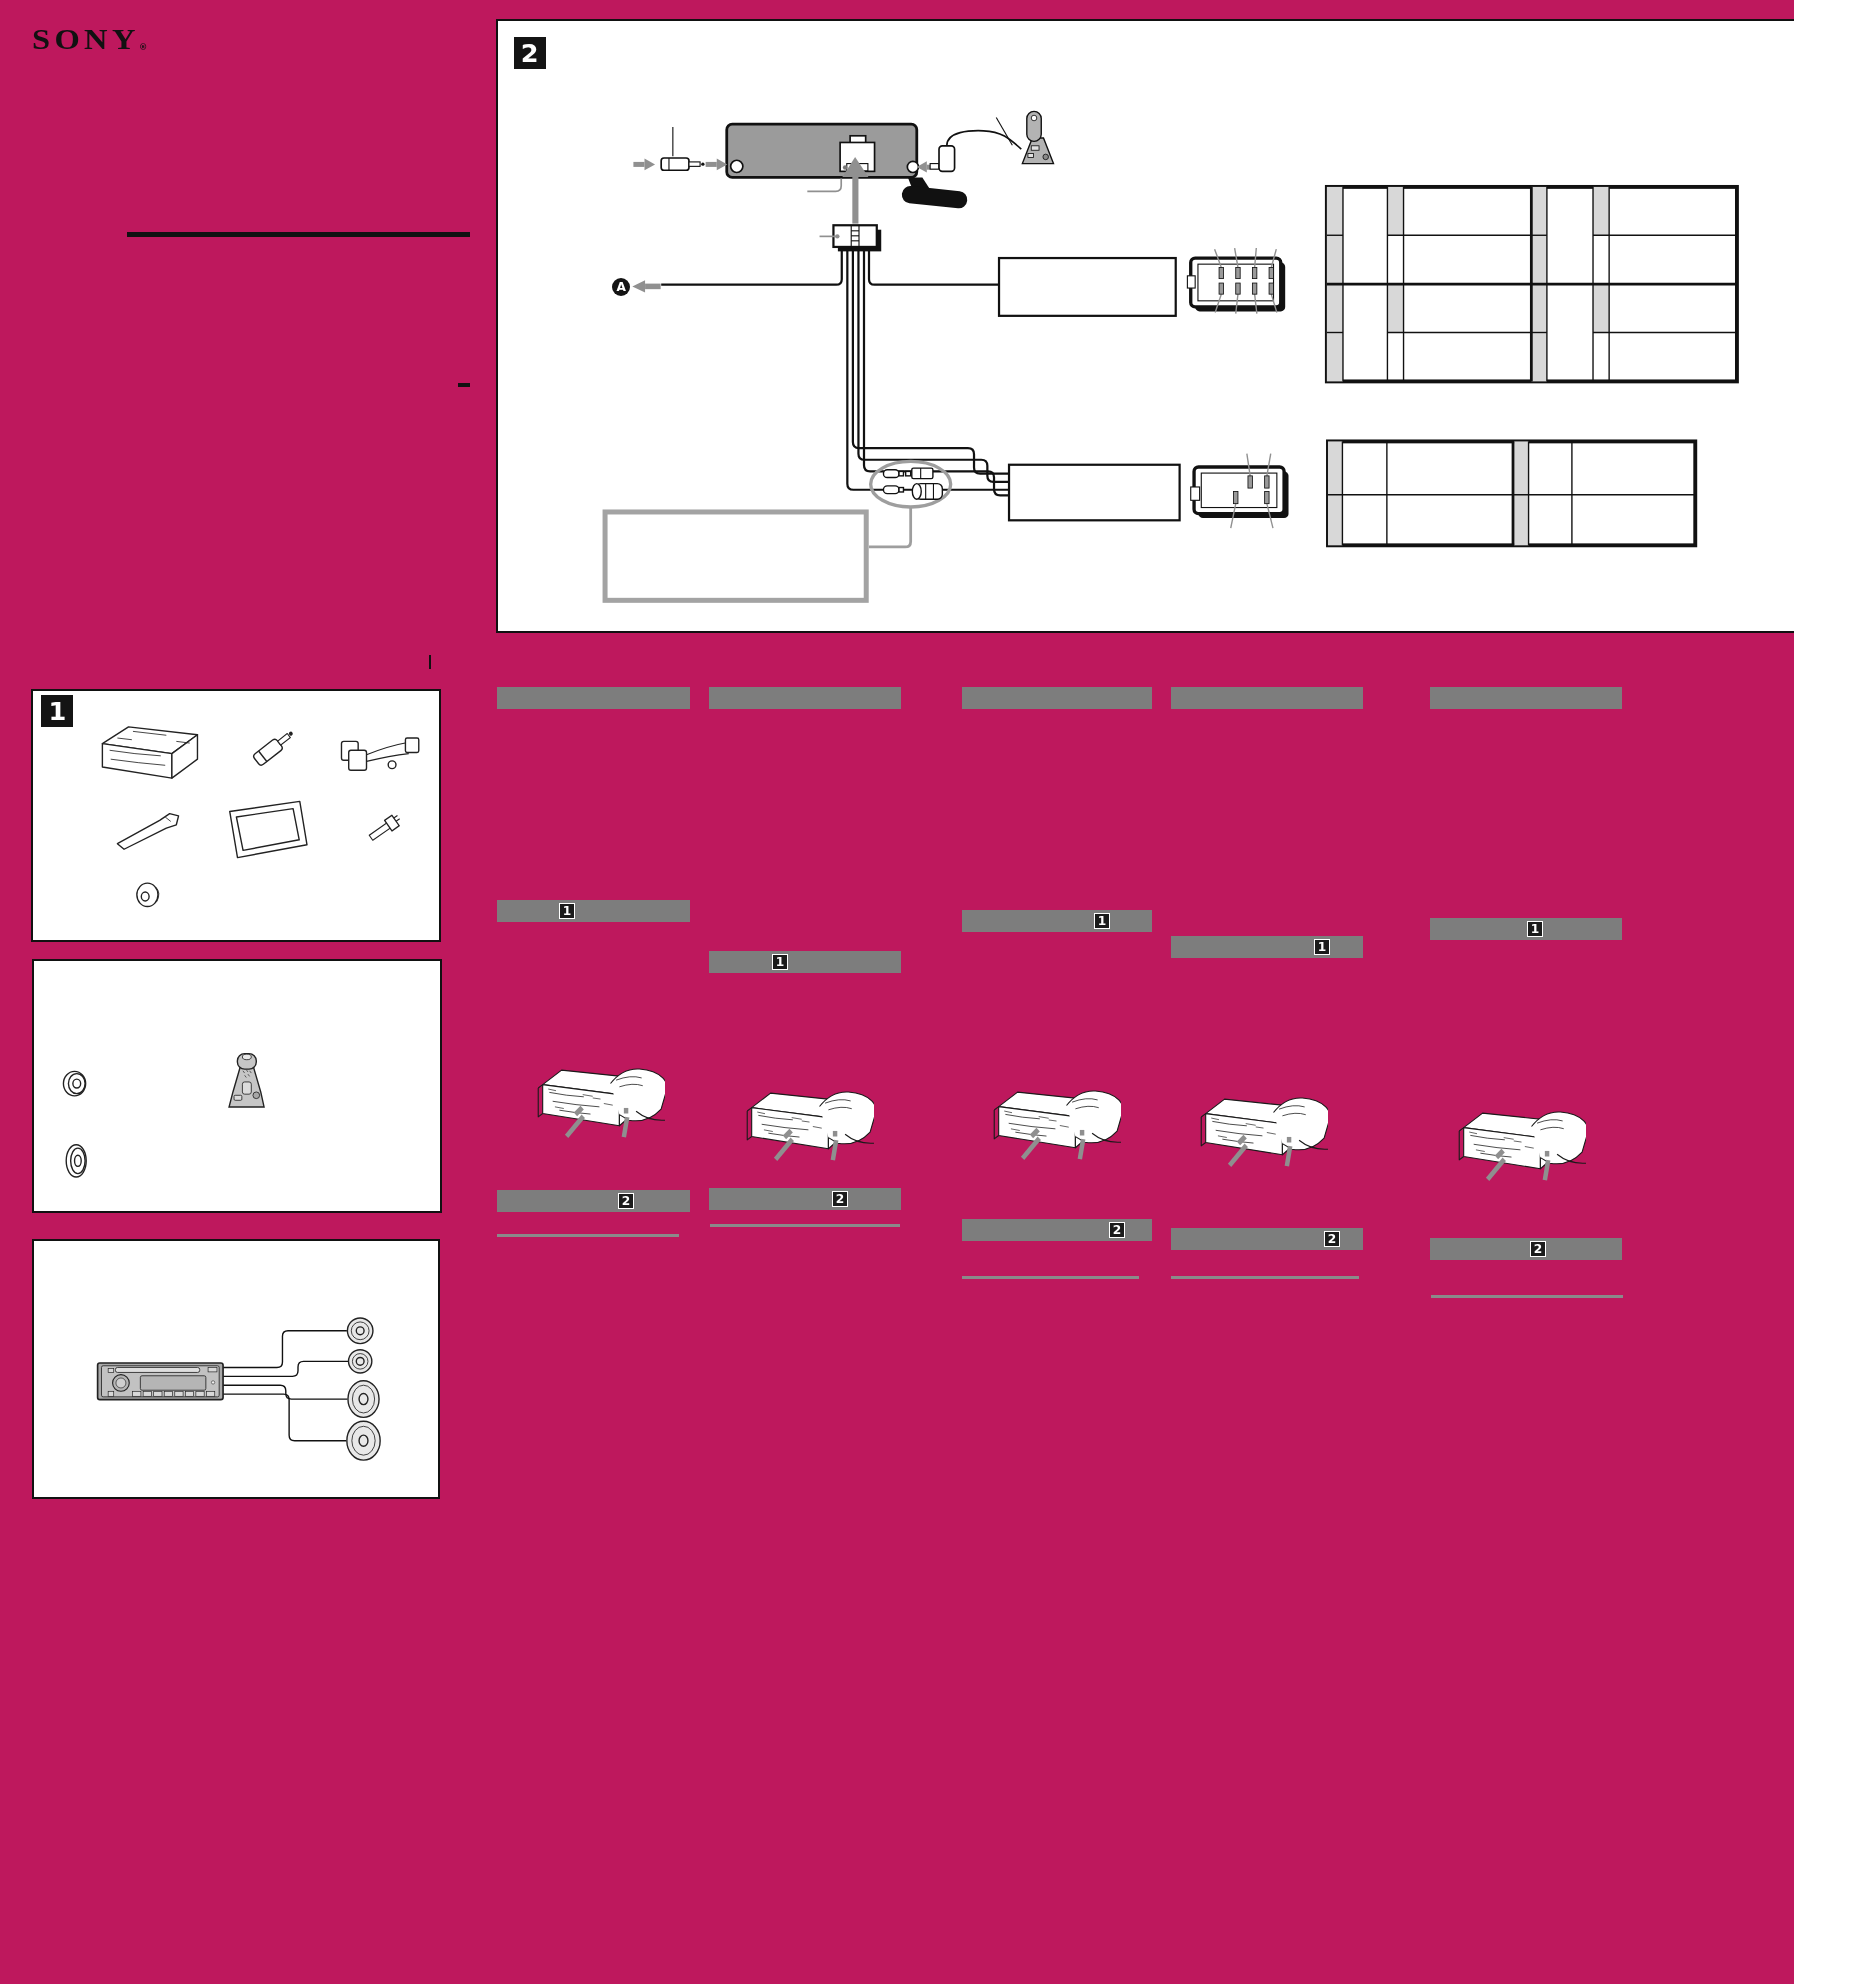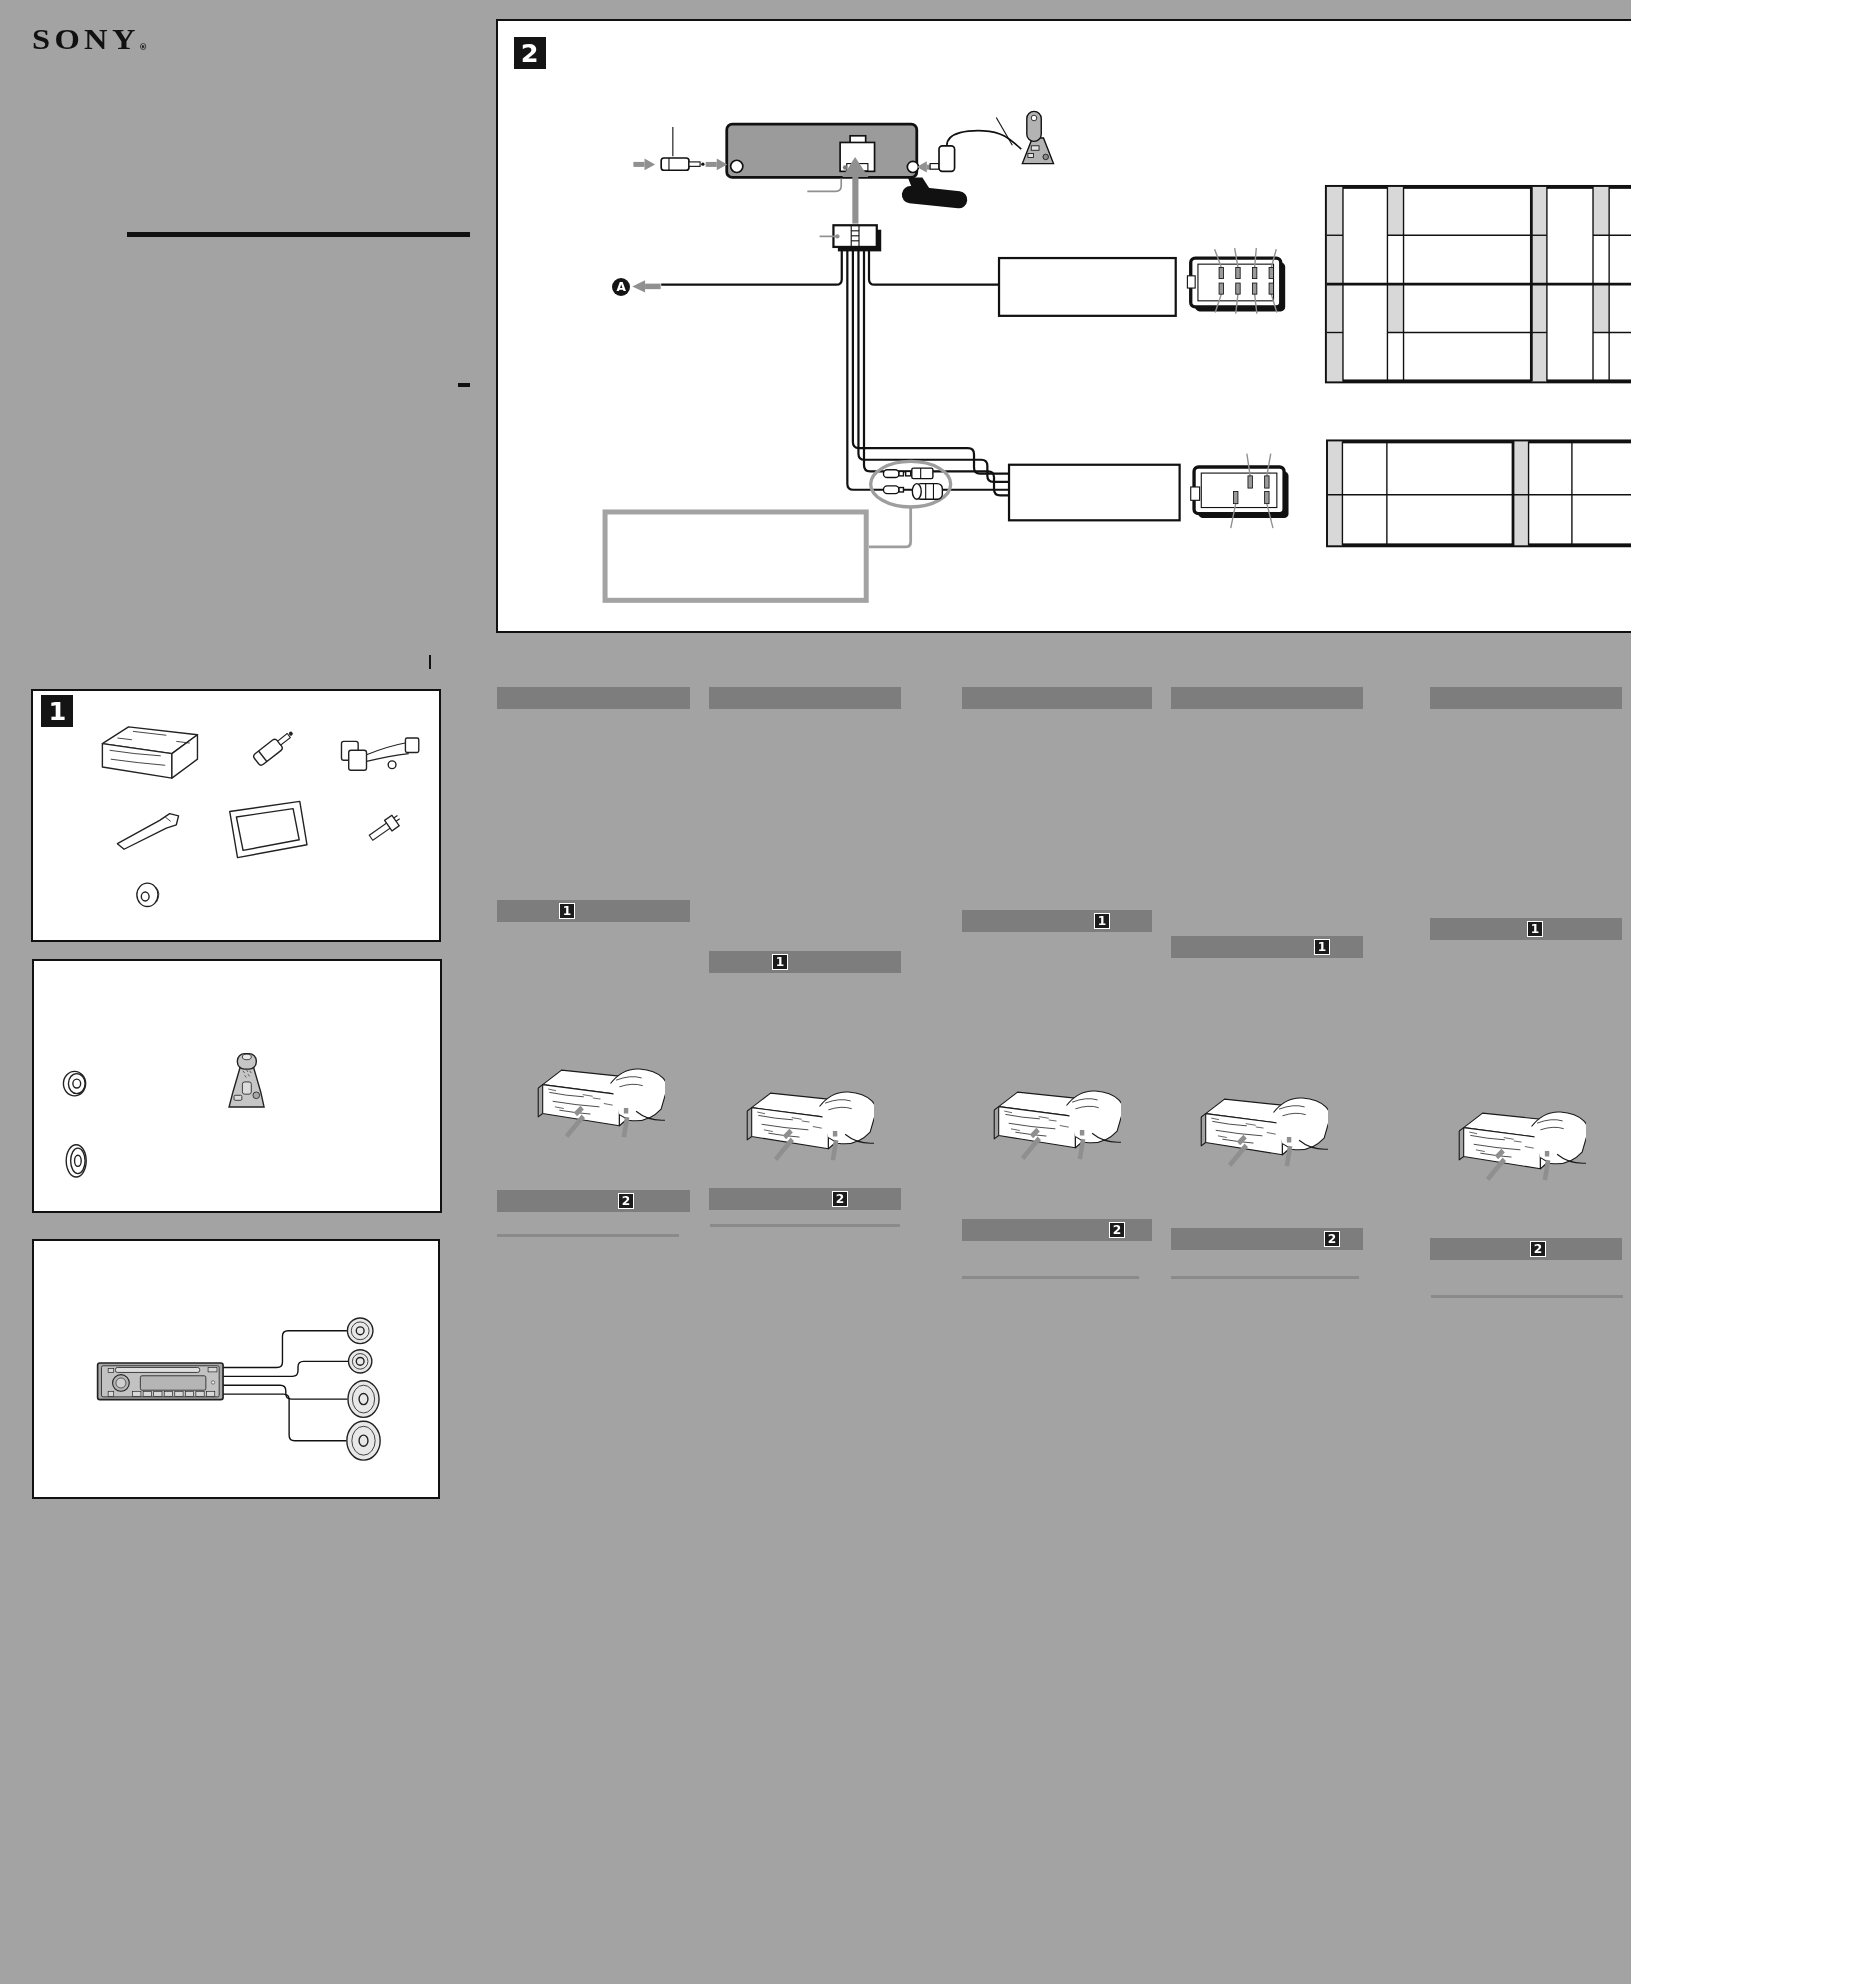--- a/index.html
+++ b/index.html
@@ -1,21 +1,21 @@
 <!DOCTYPE html>
 <html style="--bar_gray: #7d7d7d; --line_gray: #8a8a8a; --cell_gray: #d8d8d8; --mid_gray: #9a9a9a; --note_border: #a3a3a3; --ink: #111111; --arrow_gray: #909090;font-size:9px"><head>
 <meta charset="utf-8">
 <style>
   :root{
     --bar_gray:#7d7d7d; --line_gray:#8a8a8a; --cell_gray:#d8d8d8;
     --mid_gray:#9a9a9a; --note_border:#a3a3a3; --ink:#111111; --arrow_gray:#909090;
   }
   *{margin:0;padding:0;box-sizing:border-box}
   html,body{background:#fff}
-  #canvas{position:relative;width:1631px;height:1985px;background:#a3a3a3;
+  #canvas{position:relative;width:1794px;height:1985px;background:#be185d;
           font-family:"DejaVu Sans","Liberation Sans",sans-serif;color:var(--ink);overflow:hidden}
   .abs{position:absolute}
   
   .logo{left:32px;top:23px;font-family:"Liberation Serif","DejaVu Serif",serif;font-weight:900;
         font-size:29px;letter-spacing:3.9px;transform:scaleX(1.12);transform-origin:left top;white-space:nowrap}
   .reg{left:139px;top:42px;font-size:8.3px;font-weight:bold}
   
   .rule{left:127px;top:232px;width:343px;height:5px;background:var(--ink)}
   .dash{left:458px;top:383px;width:12.2px;height:4.4px;background:var(--ink)}
   .tick{left:429px;top:655px;width:1.7px;height:14.4px;background:var(--ink)}

